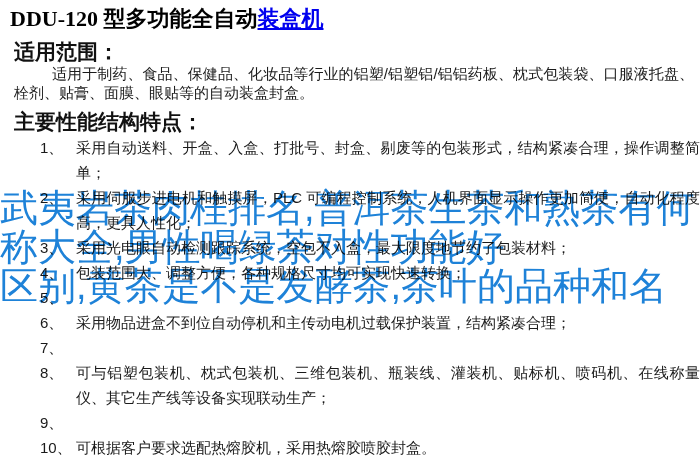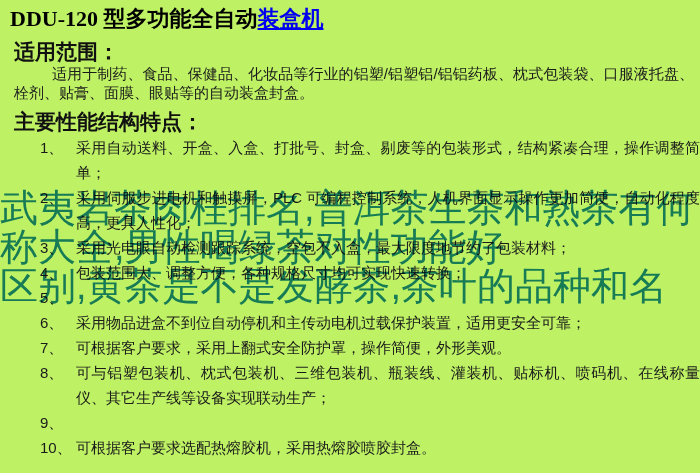--- a/index.html
+++ b/index.html
@@ -2,21 +2,21 @@
 <html><head>
 <meta charset="utf-8">
 <style>
   * { margin: 0; padding: 0; box-sizing: border-box; }
   html, body { background: #e8e8e8; }
   body { font-family: "Liberation Sans", sans-serif; }
   .page {
     position: relative;
     width: 700px;
     height: 473px;
-    background: #bef264;
+    background: #ffffff;
     color: #1a1a1a;
     overflow: hidden;
   }
   .doc-title {
     margin: 5px 0 0 10px;
     font-family: "Liberation Serif", serif;
     font-weight: bold;
     font-size: 22px;
     line-height: 27px;
     color: #000000;
@@ -100,25 +100,24 @@
     </li>
     <li class="feature-item">
       <span class="feature-num">4、</span>
       <span class="feature-text">包装范围大、调整方便，各种规格尺寸均可实现快速转换；</span>
     </li>
     <li class="feature-item">
       <span class="feature-num">5、</span>
     </li>
     <li class="feature-item">
       <span class="feature-num">6、</span>
-      <span class="feature-text">采用物品进盒不到位自动停机和主传动电机过载保护装置，适用更安全可靠；</span>
+      <span class="feature-text">采用物品进盒不到位自动停机和主传动电机过载保护装置，结构紧凑合理；</span>
     </li>
     <li class="feature-item">
       <span class="feature-num">7、</span>
-      <span class="feature-text">可根据客户要求，采用上翻式安全防护罩，操作简便，外形美观。</span>
     </li>
     <li class="feature-item">
       <span class="feature-num">8、</span>
       <span class="feature-text">可与铝塑包装机、枕式包装机、三维包装机、瓶装线、灌装机、贴标机、喷码机、在线称量仪、其它生产线等设备实现联动生产；</span>
     </li>
     <li class="feature-item">
       <span class="feature-num">9、</span>
     </li>
     <li class="feature-item">
       <span class="feature-num">10、</span>

